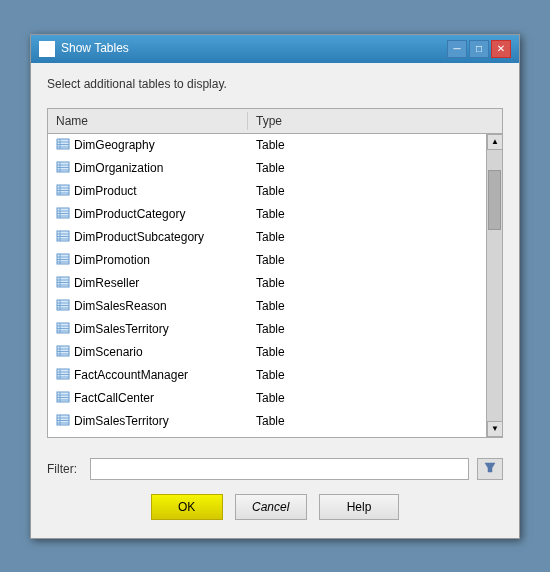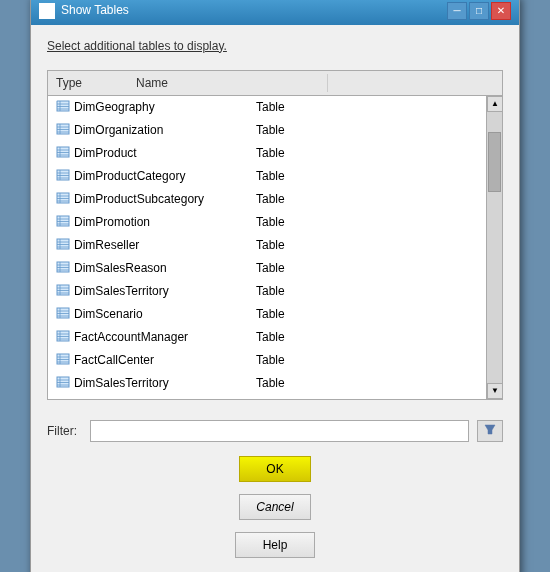--- a/index.html
+++ b/index.html
@@ -76,21 +76,20 @@
     }
 
     .window-body {
       padding: 14px 16px 10px 16px;
     }
 
     .instruction {
       color: #333;
       margin-bottom: 17px;
       font-size: 12px;
-      text-decoration: underline;
     }
 
     .table-container {
       border: 1px solid #aaa;
       background: white;
       height: 330px;
       overflow: hidden;
       position: relative;
     }
 
@@ -206,21 +205,20 @@
       cursor: pointer;
     }
 
     .button-row {
       display: flex;
       justify-content: center;
       gap: 12px;
       margin-top: 14px;
       margin-bottom: 8px;
       align-items: center;
-      flex-direction: column;
     }
 
     .btn-ok {
       background: linear-gradient(to bottom, #f5f500, #d4c800);
       border: 1px solid #b8aa00;
       padding: 5px 24px;
       font-size: 12px;
       cursor: pointer;
       min-width: 72px;
       font-weight: normal;
@@ -267,22 +265,22 @@
       <button class="title-btn">□</button>
       <button class="title-btn close">✕</button>
     </div>
   </div>
 
   <div class="window-body">
     <div class="instruction">Select additional tables to display.</div>
 
     <div class="table-container">
       <div class="table-header">
+        <div class="table-header-cell col-name">Name</div>
         <div class="table-header-cell col-type">Type</div>
-        <div class="table-header-cell col-name">Name</div>
       </div>
       <div class="table-body" id="table-body">
           <div class="table-row">
             <div class="table-cell col-name">
               <span><svg width="14" height="14" viewBox="0 0 14 14">
       <rect x="1" y="2" width="12" height="10" fill="#d4e8fa" stroke="#6699cc" stroke-width="1"></rect>
       <line x1="1" y1="5" x2="13" y2="5" stroke="#6699cc" stroke-width="0.8"></line>
       <line x1="1" y1="7.5" x2="13" y2="7.5" stroke="#6699cc" stroke-width="0.8"></line>
       <line x1="1" y1="10" x2="13" y2="10" stroke="#6699cc" stroke-width="0.8"></line>
       <line x1="4" y1="2" x2="4" y2="12" stroke="#6699cc" stroke-width="0.8"></line>

